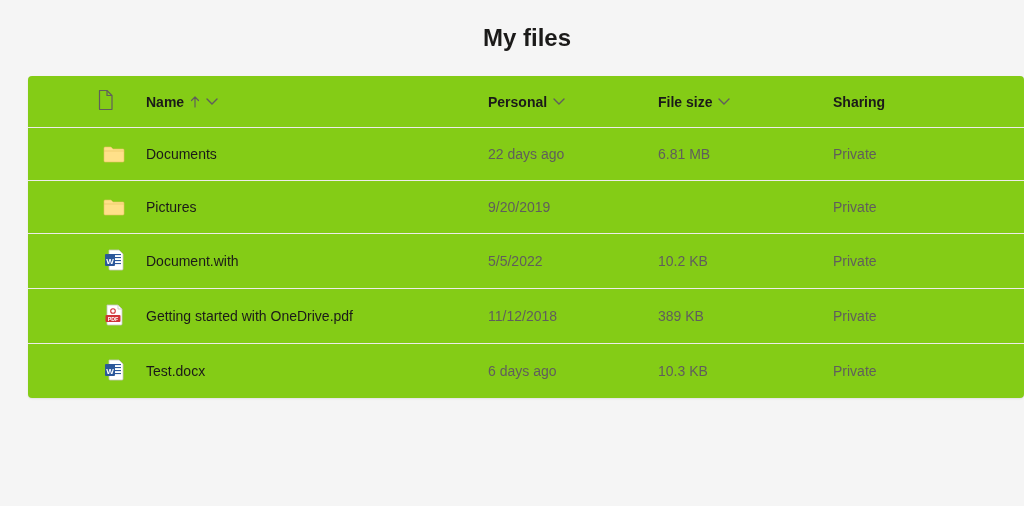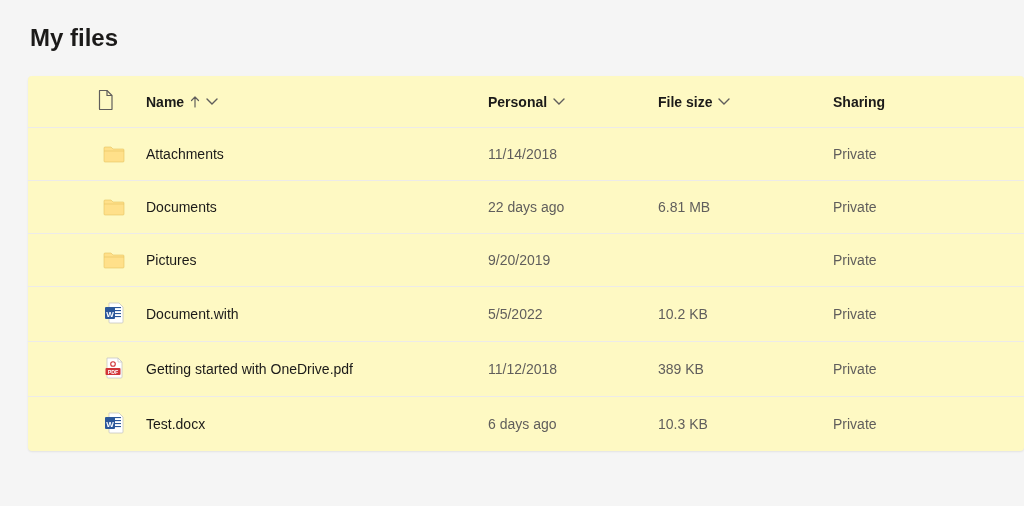--- a/index.html
+++ b/index.html
@@ -13,23 +13,24 @@
     overflow: hidden;
   }
   .page {
     padding: 24px 0 0 28px;
   }
   h1.page-title {
     font-size: 24px;
     font-weight: 600;
     margin: 0 0 24px 2px;
     color: #1b1a19;
+    text-align: center;
   }
   .file-table-wrapper {
-    background: #fef9c3;
+    background: #84cc16;
     border-radius: 4px;
     box-shadow: 0 1px 2px rgba(0,0,0,0.08);
     overflow: hidden;
   }
   .file-table {
     width: 100%;
     border-collapse: collapse;
     table-layout: fixed;
   }
   .file-table th {
@@ -142,33 +143,20 @@
           </th>
           <th class="col-sharing">
             <span class="header-cell">
               <span>Sharing</span>
             </span>
           </th>
         </tr>
       </thead>
       <tbody id="file-rows">
 
-      <tr>
-            <td class="col-checkbox"></td>
-            <td class="col-icon"><span class="icon-slot">
-                <svg width="22" height="18" viewBox="0 0 22 18">
-                  <path d="M1 3 a1 1 0 0 1 1 -1 H8 L10 4 H20 a1 1 0 0 1 1 1 V16 a1 1 0 0 1 -1 1 H2 a1 1 0 0 1 -1 -1 Z" fill="#ffe08a" stroke="#e6c360" stroke-width="0.6"></path>
-                  <path d="M1 6 H21" stroke="#e6c360" stroke-width="0.6"></path>
-                </svg>
-              </span></td>
-            <td class="col-name file-name">Attachments</td>
-            <td class="col-modified muted">11/14/2018</td>
-            <td class="col-size muted"></td>
-            <td class="col-sharing muted">Private</td>
-          </tr>
           <tr>
             <td class="col-checkbox"></td>
             <td class="col-icon"><span class="icon-slot">
                 <svg width="22" height="18" viewBox="0 0 22 18">
                   <path d="M1 3 a1 1 0 0 1 1 -1 H8 L10 4 H20 a1 1 0 0 1 1 1 V16 a1 1 0 0 1 -1 1 H2 a1 1 0 0 1 -1 -1 Z" fill="#ffe08a" stroke="#e6c360" stroke-width="0.6"></path>
                   <path d="M1 6 H21" stroke="#e6c360" stroke-width="0.6"></path>
                 </svg>
               </span></td>
             <td class="col-name file-name">Documents</td>
             <td class="col-modified muted">22 days ago</td>

